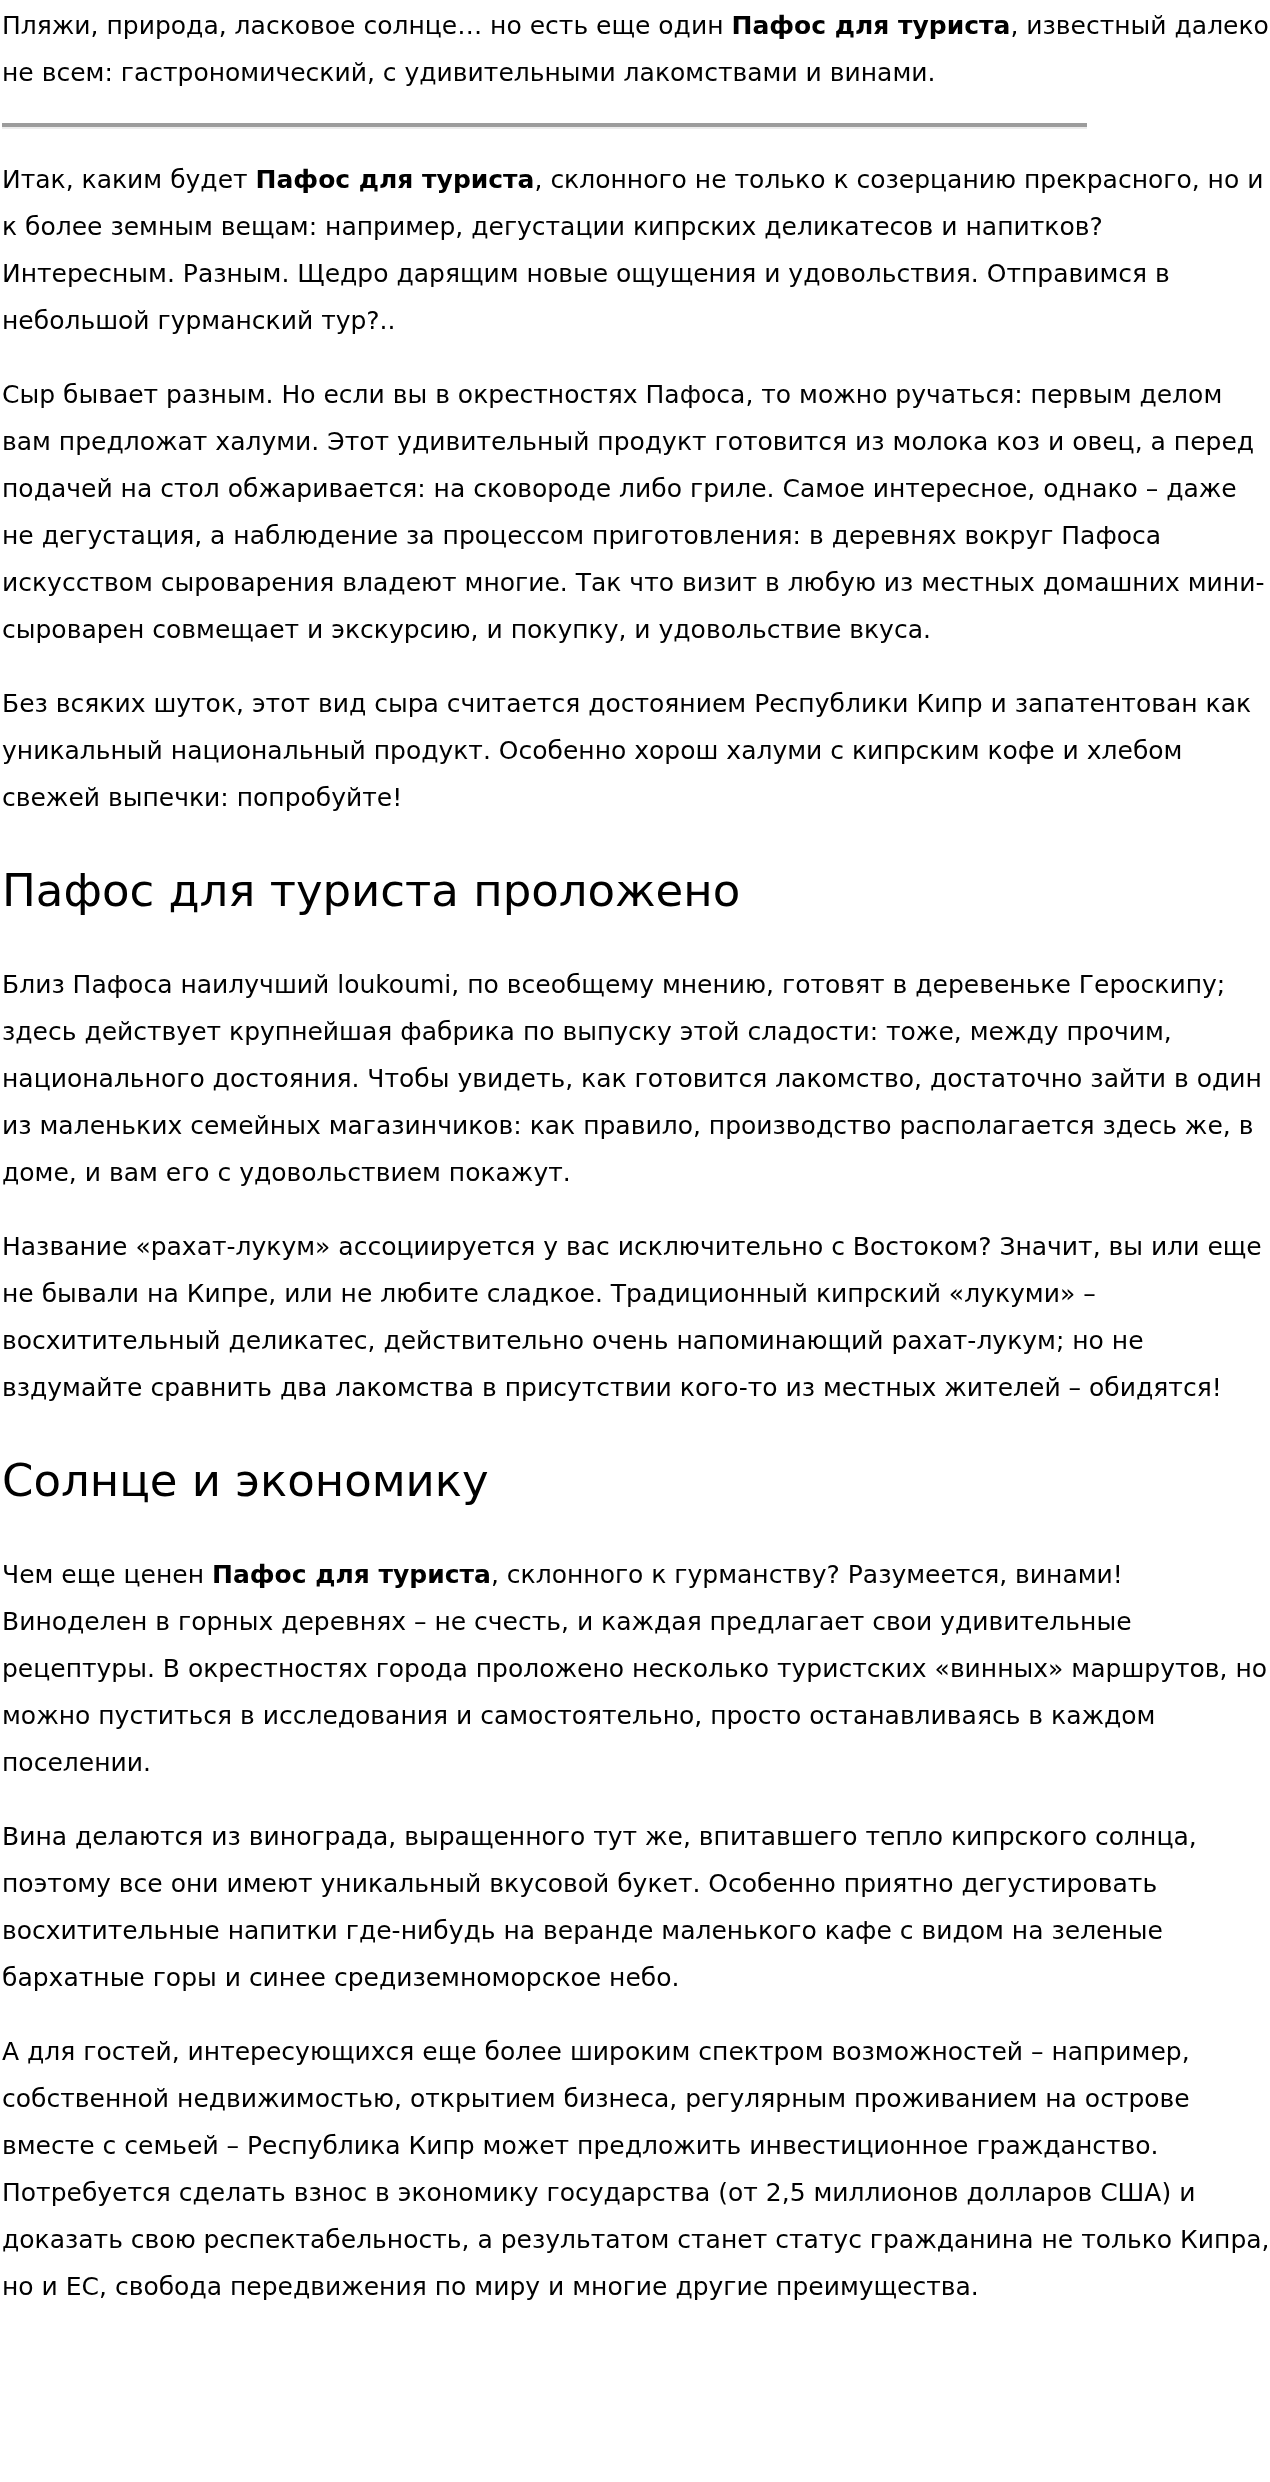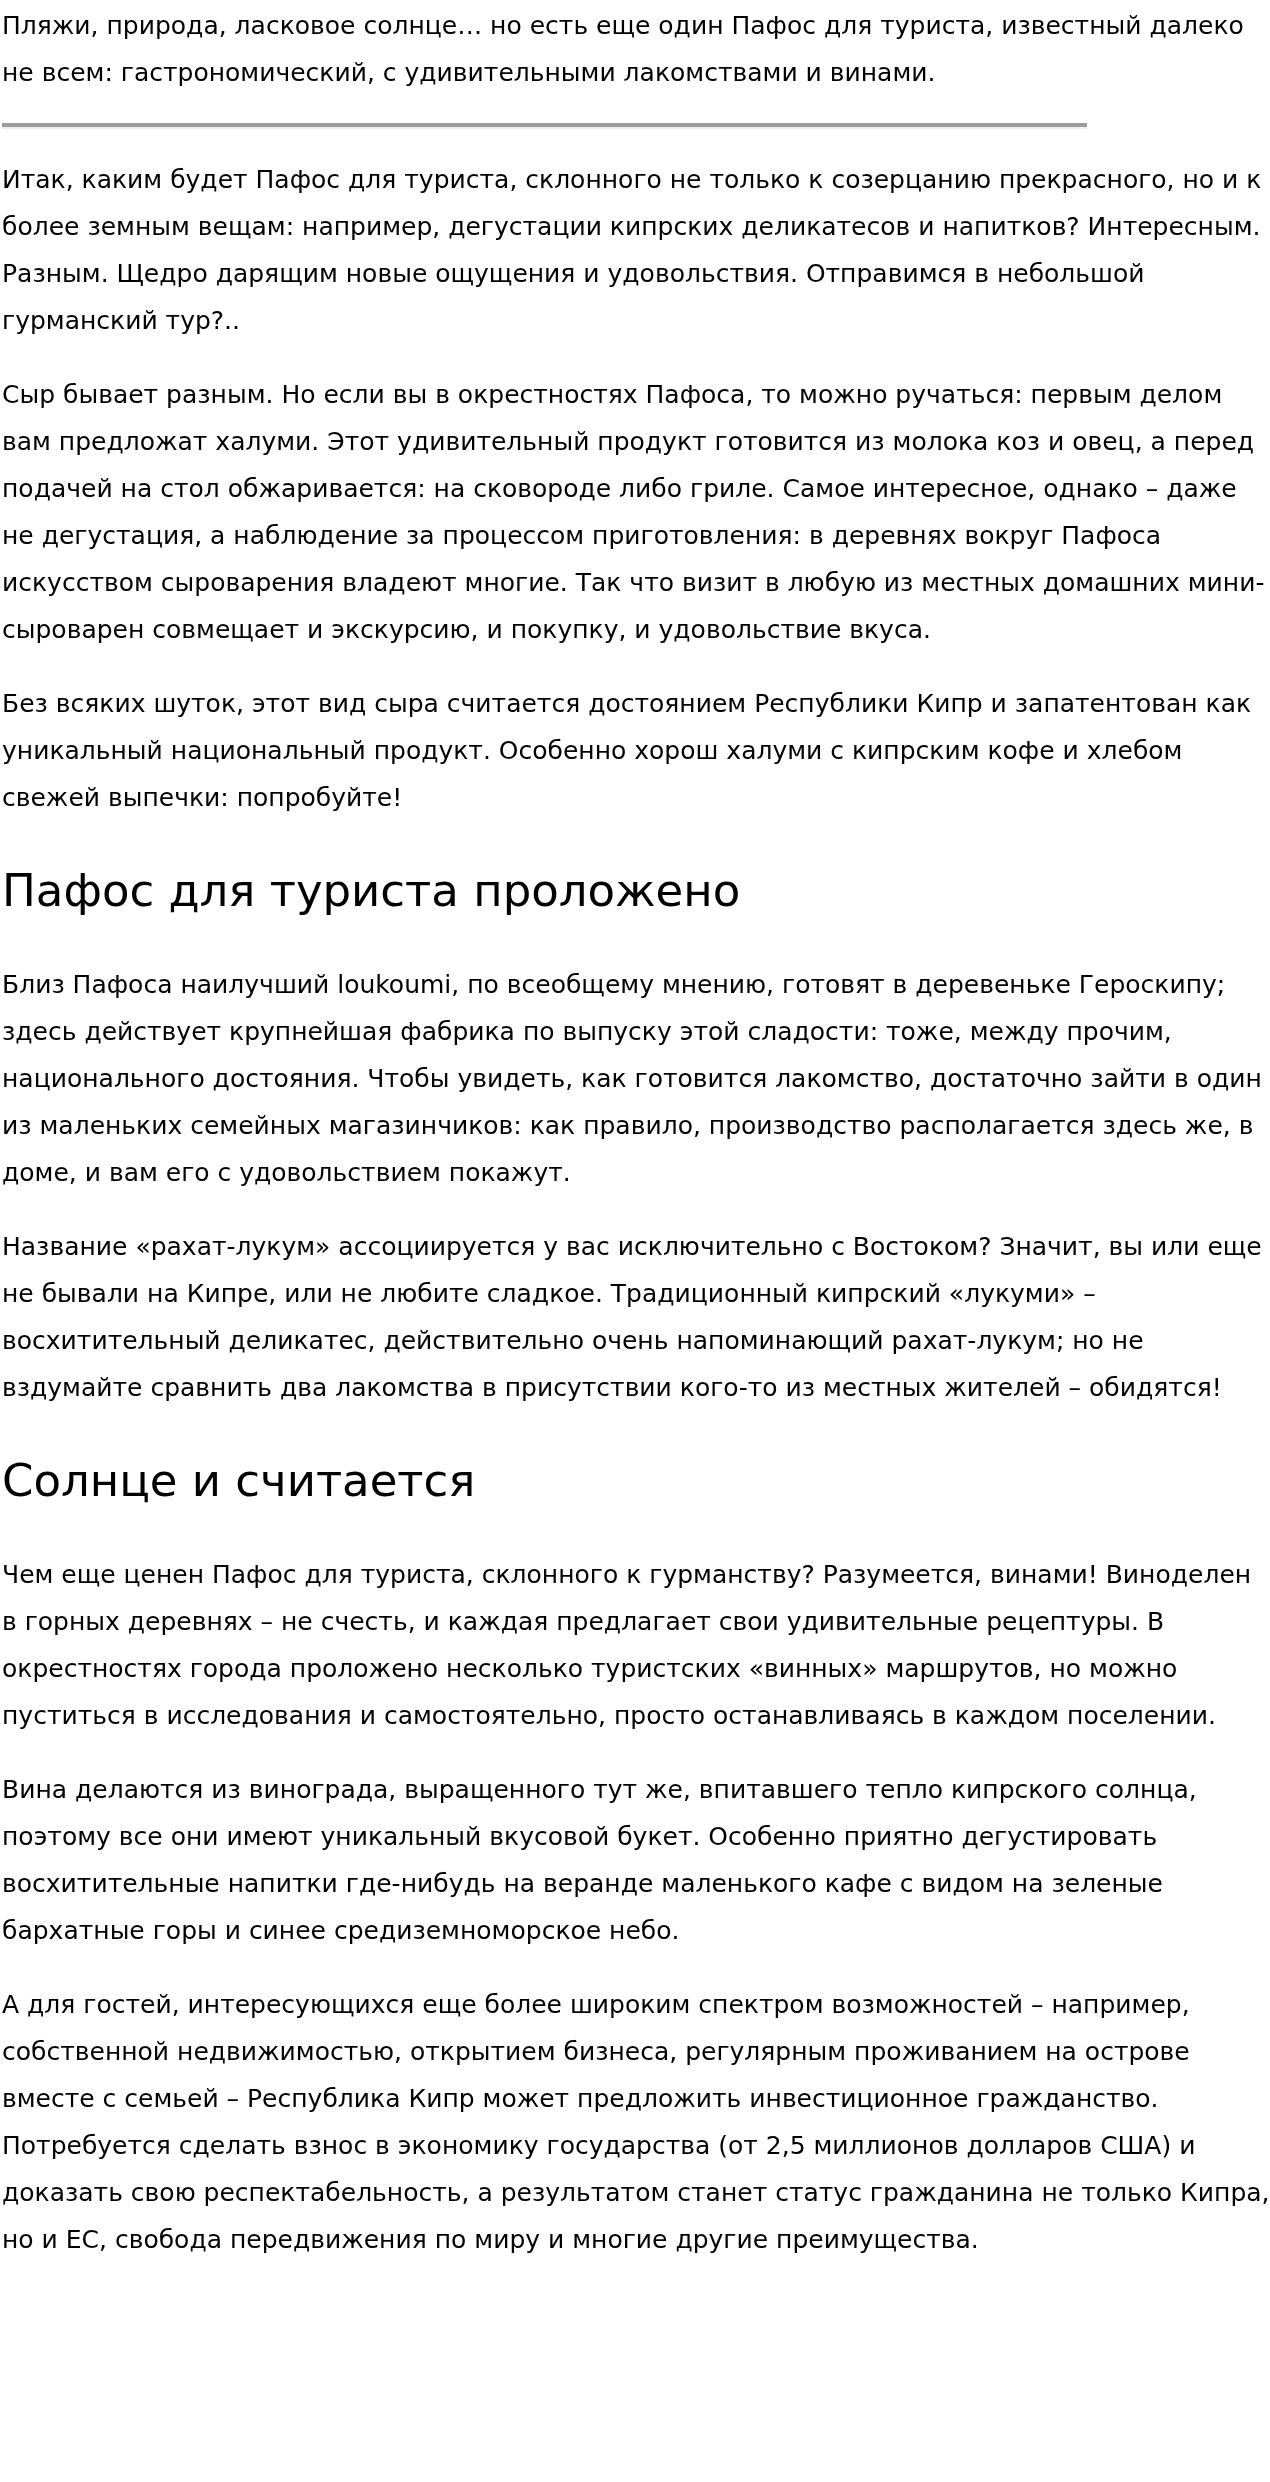--- a/index.html
+++ b/index.html
@@ -35,31 +35,31 @@
     letter-spacing: 0;
   }
   article hr {
     border: none;
     height: 4px;
     width: 1085px;
     margin: 27px 0;
     background: #9c9c9c;
     border-bottom: 2px solid #ececec;
   }
-  strong { font-weight: normal; }
+  strong { font-weight: bold; }
 </style>
 </head>
 <body>
 
 <article>
     <p>Пляжи, природа, ласковое солнце… но есть еще один <strong>Пафос для туриста</strong>, известный далеко не всем: гастрономический, с удивительными лакомствами и винами.</p>
     <hr>
     <p>Итак, каким будет <strong>Пафос для туриста</strong>, склонного не только к созерцанию прекрасного, но и к более земным вещам: например, дегустации кипрских деликатесов и напитков? Интересным. Разным. Щедро дарящим новые ощущения и удовольствия. Отправимся в небольшой гурманский тур?..</p>
     <p>Сыр бывает разным. Но если вы в окрестностях Пафоса, то можно ручаться: первым делом вам предложат халуми. Этот удивительный продукт готовится из молока коз и овец, а перед подачей на стол обжаривается: на сковороде либо гриле. Самое интересное, однако – даже не дегустация, а наблюдение за процессом приготовления: в деревнях вокруг Пафоса искусством сыроварения владеют многие. Так что визит в любую из местных домашних мини-сыроварен совмещает и экскурсию, и покупку, и удовольствие вкуса.</p>
     <p>Без всяких шуток, этот вид сыра считается достоянием Республики Кипр и запатентован как уникальный национальный продукт. Особенно хорош халуми с кипрским кофе и хлебом свежей выпечки: попробуйте!</p>
     <h2>Пафос для туриста проложено</h2>
     <p>Близ Пафоса наилучший loukoumi, по всеобщему мнению, готовят в деревеньке Героскипу; здесь действует крупнейшая фабрика по выпуску этой сладости: тоже, между прочим, национального достояния. Чтобы увидеть, как готовится лакомство, достаточно зайти в один из маленьких семейных магазинчиков: как правило, производство располагается здесь же, в доме, и вам его с удовольствием покажут.</p>
     <p>Название «рахат-лукум» ассоциируется у вас исключительно с Востоком? Значит, вы или еще не бывали на Кипре, или не любите сладкое. Традиционный кипрский «лукуми» – восхитительный деликатес, действительно очень напоминающий рахат-лукум; но не вздумайте сравнить два лакомства в присутствии кого-то из местных жителей – обидятся!</p>
-    <h2>Солнце и считается</h2>
+    <h2>Солнце и экономику</h2>
     <p>Чем еще ценен <strong>Пафос для туриста</strong>, склонного к гурманству? Разумеется, винами! Виноделен в горных деревнях – не счесть, и каждая предлагает свои удивительные рецептуры. В окрестностях города проложено несколько туристских «винных» маршрутов, но можно пуститься в исследования и самостоятельно, просто останавливаясь в каждом поселении.</p>
     <p>Вина делаются из винограда, выращенного тут же, впитавшего тепло кипрского солнца, поэтому все они имеют уникальный вкусовой букет. Особенно приятно дегустировать восхитительные напитки где-нибудь на веранде маленького кафе с видом на зеленые бархатные горы и синее средиземноморское небо.</p>
     <p>А для гостей, интересующихся еще более широким спектром возможностей – например, собственной недвижимостью, открытием бизнеса, регулярным проживанием на острове вместе с семьей – Республика Кипр может предложить инвестиционное гражданство. Потребуется сделать взнос в экономику государства (от 2,5 миллионов долларов США) и доказать свою респектабельность, а результатом станет статус гражданина не только Кипра, но и ЕС, свобода передвижения по миру и многие другие преимущества.</p>
   </article>
 
 </body></html>

